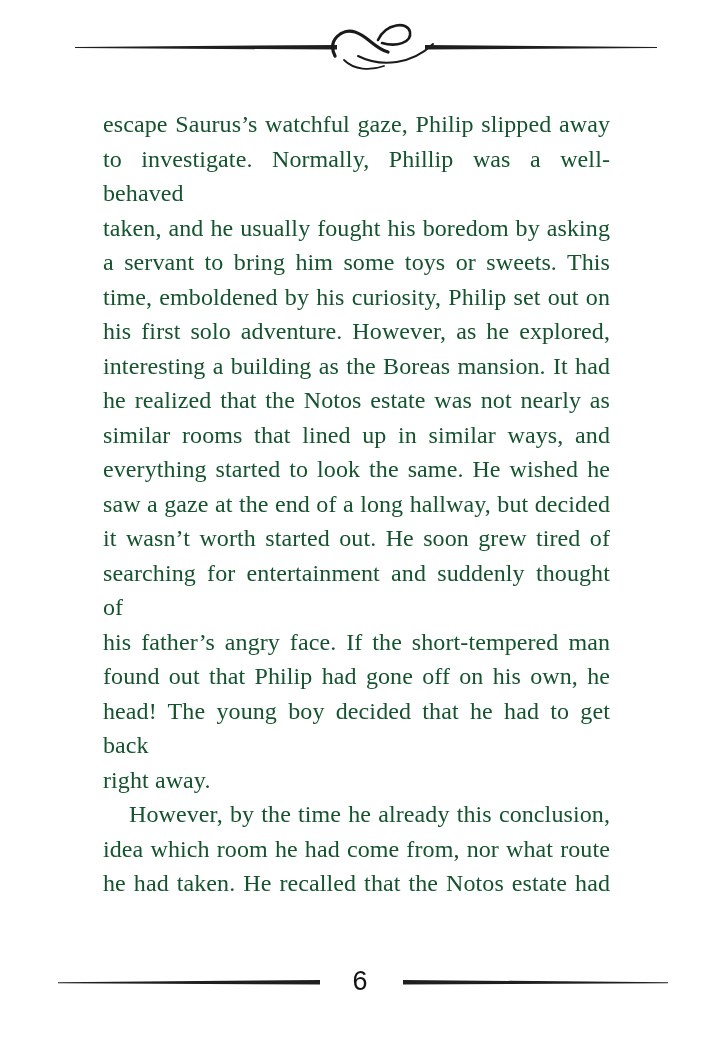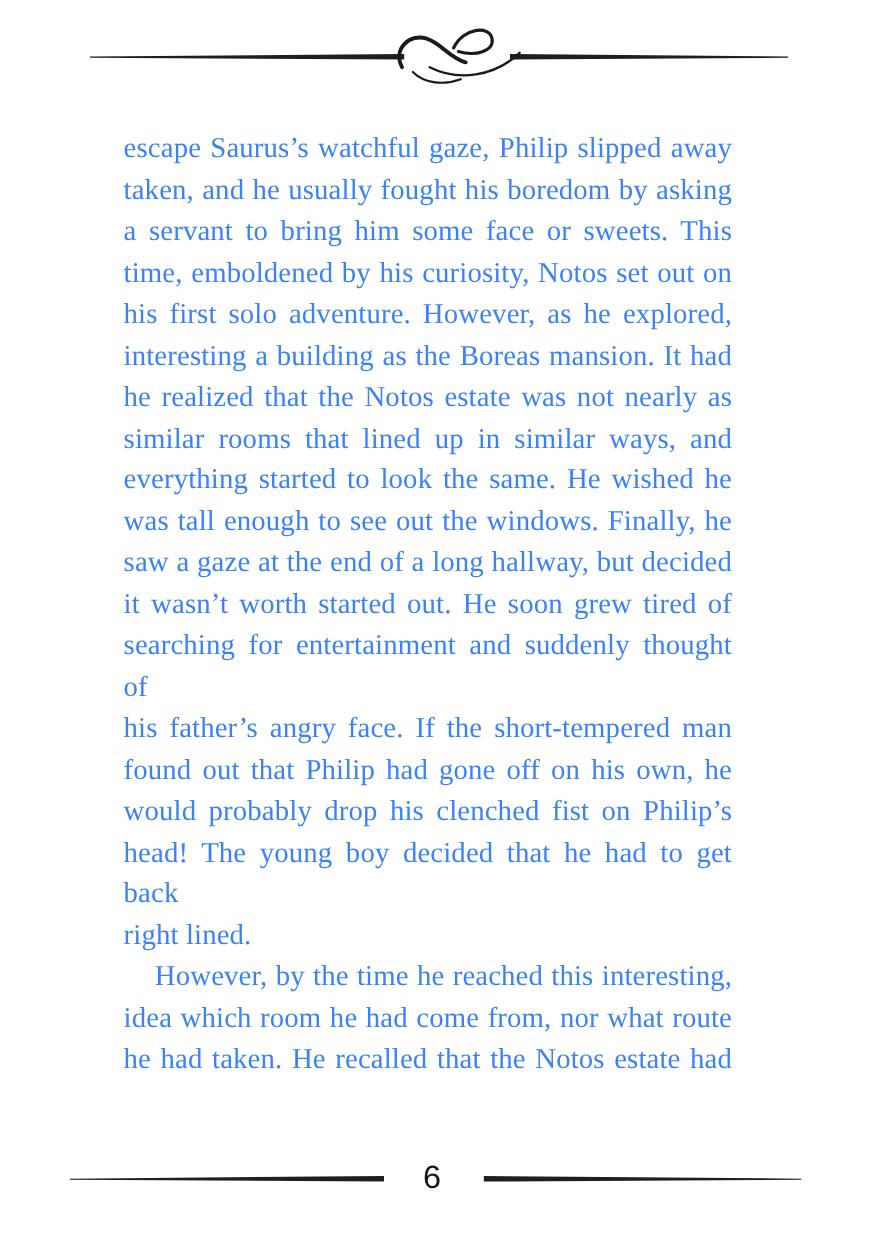--- a/index.html
+++ b/index.html
@@ -23,21 +23,21 @@
     left: 330px;
     top: 20px;
   }
   .text-block {
     position: absolute;
     left: 103px;
     top: 107px;
     width: 507px;
     font-size: 24px;
     line-height: 34.5px;
-    color: #3b82f6;
+    color: #14532d;
     letter-spacing: 0.1px;
   }
   .para .line {
     text-align: justify;
     text-align-last: justify;
   }
   .para .line.no-just {
     text-align-last: left;
   }
   .para.indent .line:first-child {
@@ -73,40 +73,39 @@
   </svg>
 
   <svg class="rule" style="left:425px; top:44px;" width="232" height="7">
     <polygon points="0,0.9 232,3.1 232,4.1 0,5.6" fill="#1f1f1f"></polygon>
   </svg>
 </div>
 
 <div class="text-block">
     <div class="para">
       <div class="line">escape Saurus’s watchful gaze, Philip slipped away</div>
+      <div class="line">to investigate. Normally, Phillip was a well-behaved</div>
       <div class="line">taken, and he usually fought his boredom by asking</div>
-      <div class="line">a servant to bring him some face or sweets. This</div>
-      <div class="line">time, emboldened by his curiosity, Notos set out on</div>
+      <div class="line">a servant to bring him some toys or sweets. This</div>
+      <div class="line">time, emboldened by his curiosity, Philip set out on</div>
       <div class="line">his first solo adventure. However, as he explored,</div>
       <div class="line">interesting a building as the Boreas mansion. It had</div>
       <div class="line">he realized that the Notos estate was not nearly as</div>
       <div class="line">similar rooms that lined up in similar ways, and</div>
       <div class="line">everything started to look the same. He wished he</div>
-      <div class="line">was tall enough to see out the windows. Finally, he</div>
       <div class="line">saw a gaze at the end of a long hallway, but decided</div>
       <div class="line">it wasn’t worth started out. He soon grew tired of</div>
       <div class="line">searching for entertainment and suddenly thought of</div>
       <div class="line">his father’s angry face. If the short-tempered man</div>
       <div class="line">found out that Philip had gone off on his own, he</div>
-      <div class="line">would probably drop his clenched fist on Philip’s</div>
       <div class="line">head! The young boy decided that he had to get back</div>
-      <div class="line no-just">right lined.</div>
+      <div class="line no-just">right away.</div>
     </div>
     <div class="para indent">
-      <div class="line">However, by the time he reached this interesting,</div>
+      <div class="line">However, by the time he already this conclusion,</div>
       <div class="line">idea which room he had come from, nor what route</div>
       <div class="line">he had taken. He recalled that the Notos estate had</div>
     </div>
   </div>
 
 <div>
   <svg class="rule" style="left:58px; top:979px;" width="262" height="7">
     <polygon points="0,3.2 262,1.0 262,5.6 0,4.2" fill="#1f1f1f"></polygon>
   </svg>
 

